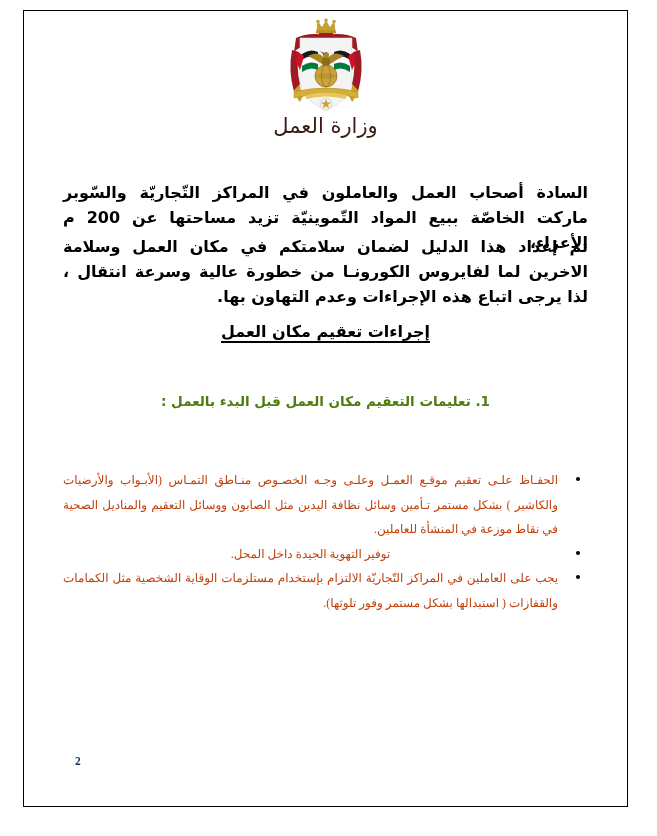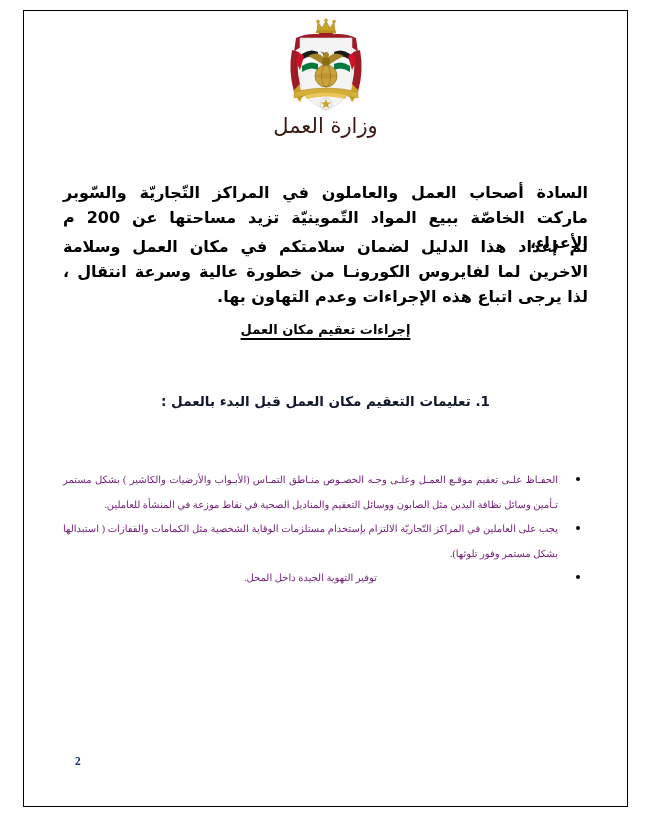--- a/index.html
+++ b/index.html
@@ -92,63 +92,63 @@
   
   .section-heading {
     position: absolute;
     left: 40px;
     top: 312px;
     width: 525px;
     direction: rtl;
     text-align: center;
     font-family: "DejaVu Sans", sans-serif;
     font-weight: bold;
-    font-size: 13px;
+    font-size: 16px;
     color: #000000;
   }
   .section-heading .ul {
     text-decoration: underline;
     text-underline-offset: 4px;
     text-decoration-thickness: 1.6px;
     padding-bottom: 1px;
   }
 
   
   .numbered-heading {
     position: absolute;
     left: 40px;
     top: 383px;
     width: 525px;
     direction: rtl;
     text-align: center;
     font-family: "DejaVu Sans", sans-serif;
     font-weight: bold;
     font-size: 13.5px;
-    color: #0f172a;
+    color: #4d7c0f;
   }
 
   
   .bullet-list {
     position: absolute;
     left: 40px;
     top: 458px;
     width: 525px;
     direction: rtl;
     margin: 0;
     padding: 0;
     list-style: none;
   }
   .bullet-item {
     position: relative;
     direction: rtl;
     text-align: justify;
     font-family: "Liberation Serif", "DejaVu Serif", serif;
-    font-size: 10px;
+    font-size: 12px;
     line-height: 24.5px;
-    color: #701a75;
+    color: #c2410c;
     padding-right: 30px;
     margin-bottom: 0px;
   }
   .bullet-item.centered {
     text-align: center;
   }
   .bullet-dot {
     position: absolute;
     right: 8px;
     top: 9px;
@@ -244,26 +244,26 @@
       <span class="ul">إجراءات تعقيم مكان العمل</span>
     </div>
 
     <div class="numbered-heading">1. تعليمات التعقيم مكان العمل قبل البدء بالعمل :</div>
 
     <ul class="bullet-list">
       <li class="bullet-item">
         <span class="bullet-dot"></span>
         <span class="bullet-text">الحفـاظ علـى تعقيم موقـع العمـل وعلـى وجـه الخصـوص منـاطق التمـاس (الأبـواب والأرضيات والكاشير ) بشكل مستمر تـأمين وسائل نظافة اليدين مثل الصابون ووسائل التعقيم والمناديل الصحية في نقاط موزعة في المنشأة للعاملين.</span>
       </li>
+      <li class="bullet-item centered">
+        <span class="bullet-dot"></span>
+        <span class="bullet-text">توفير التهوية الجيدة داخل المحل.</span>
+      </li>
       <li class="bullet-item">
         <span class="bullet-dot"></span>
         <span class="bullet-text">يجب على العاملين في المراكز التّجاريّة  الالتزام بإستخدام مستلزمات الوقاية الشخصية مثل الكمامات والقفازات ( استبدالها بشكل مستمر وفور تلوثها).</span>
       </li>
-      <li class="bullet-item centered">
-        <span class="bullet-dot"></span>
-        <span class="bullet-text">توفير التهوية الجيدة داخل المحل.</span>
-      </li>
     </ul>
 
     <div class="page-number">2</div>
 
   </div>
 </div>
 
 </body></html>

